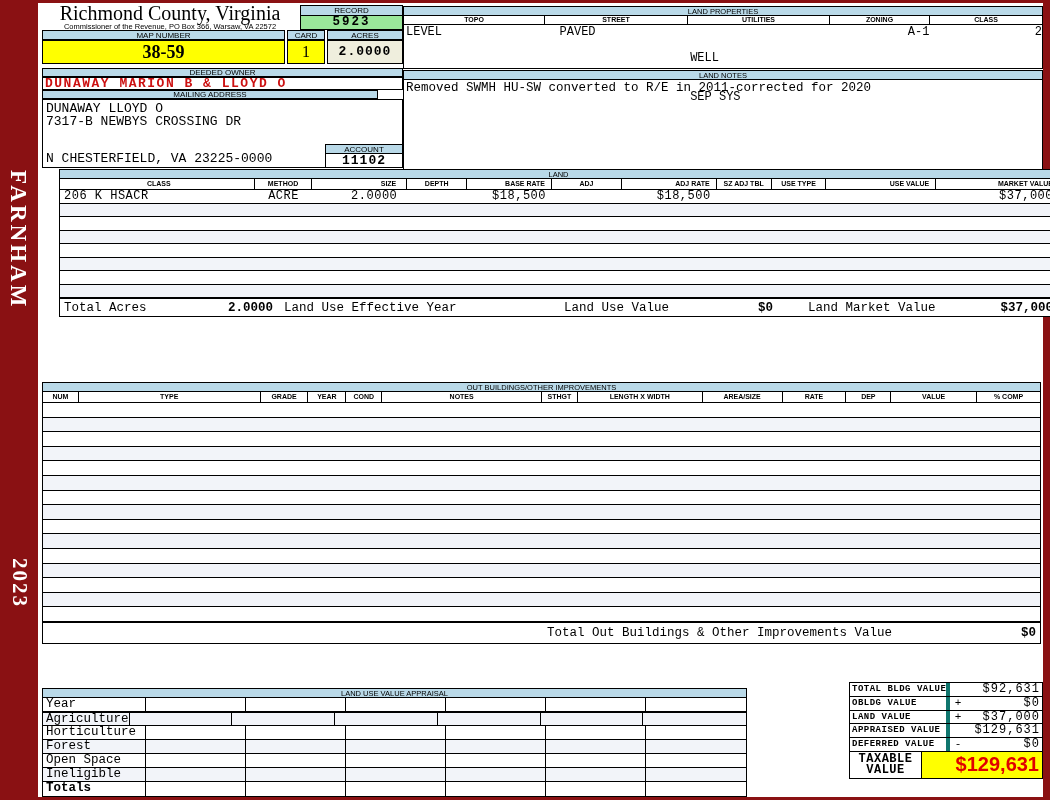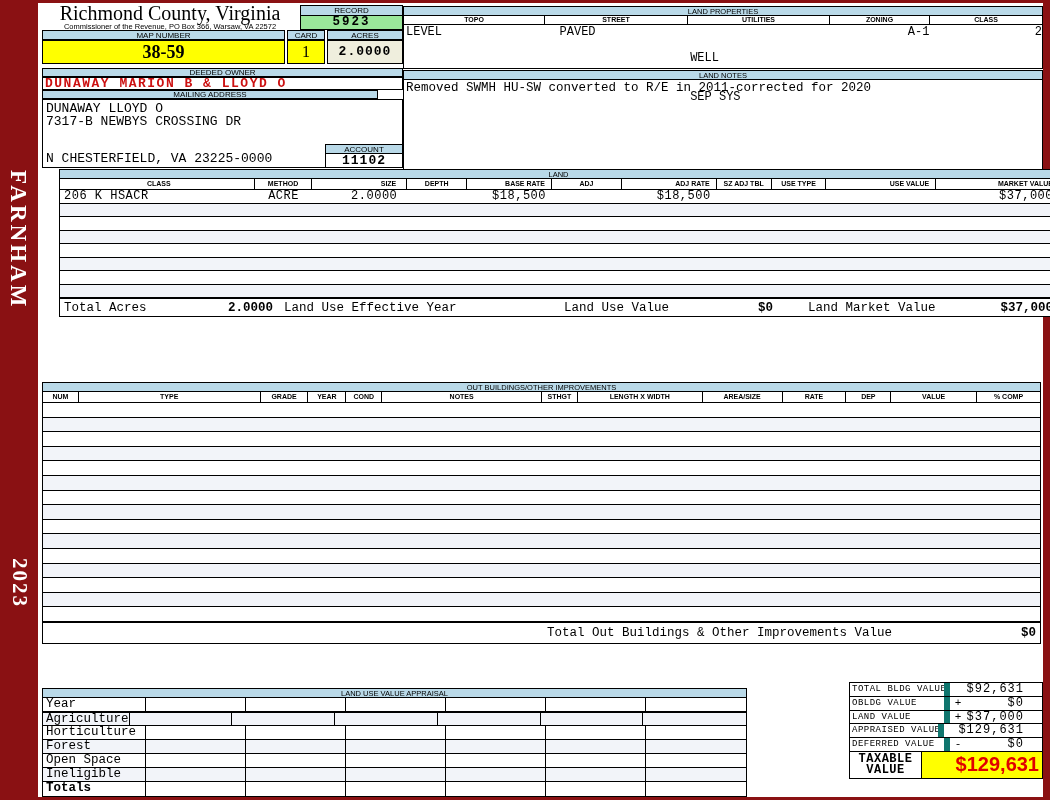--- a/index.html
+++ b/index.html
@@ -125,25 +125,25 @@
   .ap-cell { width:100px; border-right:1px solid #000; }
   .ap-cell:last-child { border-right:none; }
   .ap-row.totals .ap-label { font-weight:bold; }
 
   
   .ps { position:absolute; left:811px; top:679px; width:194px; border:1px solid #000; }
   .ps-title { height:19px; background:var(--yellow,#ffff00); border-bottom:1px solid #000;
     text-align:center; font-weight:bold; font-size:13px; line-height:18px;
     letter-spacing:2px; }
   .ps-row { display:flex; height:13.8px; border-bottom:1px solid #000; background:#fff; }
-  .ps-label { width:100px; border-right:6px solid #0f766e; font-size:9px; font-weight:normal;
+  .ps-label { width:100px; border-right:4px solid #0f766e; font-size:9px; font-weight:bold;
     line-height:12.5px; padding-left:2px; letter-spacing:0.5px; white-space:nowrap; overflow:hidden; }
   .ps-op { width:16px; font-size:11px; line-height:12.5px; text-align:center; }
   .ps-val { flex:1; text-align:right; font-size:12px; line-height:12.5px;
-    padding-right:18px; letter-spacing:1px; }
+    padding-right:2px; letter-spacing:1px; }
   .ps-tax { display:flex; height:26px; }
   .ps-tax-label { width:72px; border-right:1px solid #000; background:#fff;
     font-size:12px; font-weight:bold; line-height:11px; text-align:center;
     padding-top:2px; letter-spacing:0.5px; }
   .ps-tax-val { flex:1; background:var(--yellow,#ffff00); color:#e00000;
     font-family:"Liberation Sans", sans-serif; font-weight:bold; font-size:20px;
     line-height:25px; text-align:right; padding-right:3px; }
 </style>
 </head>
 <body>

